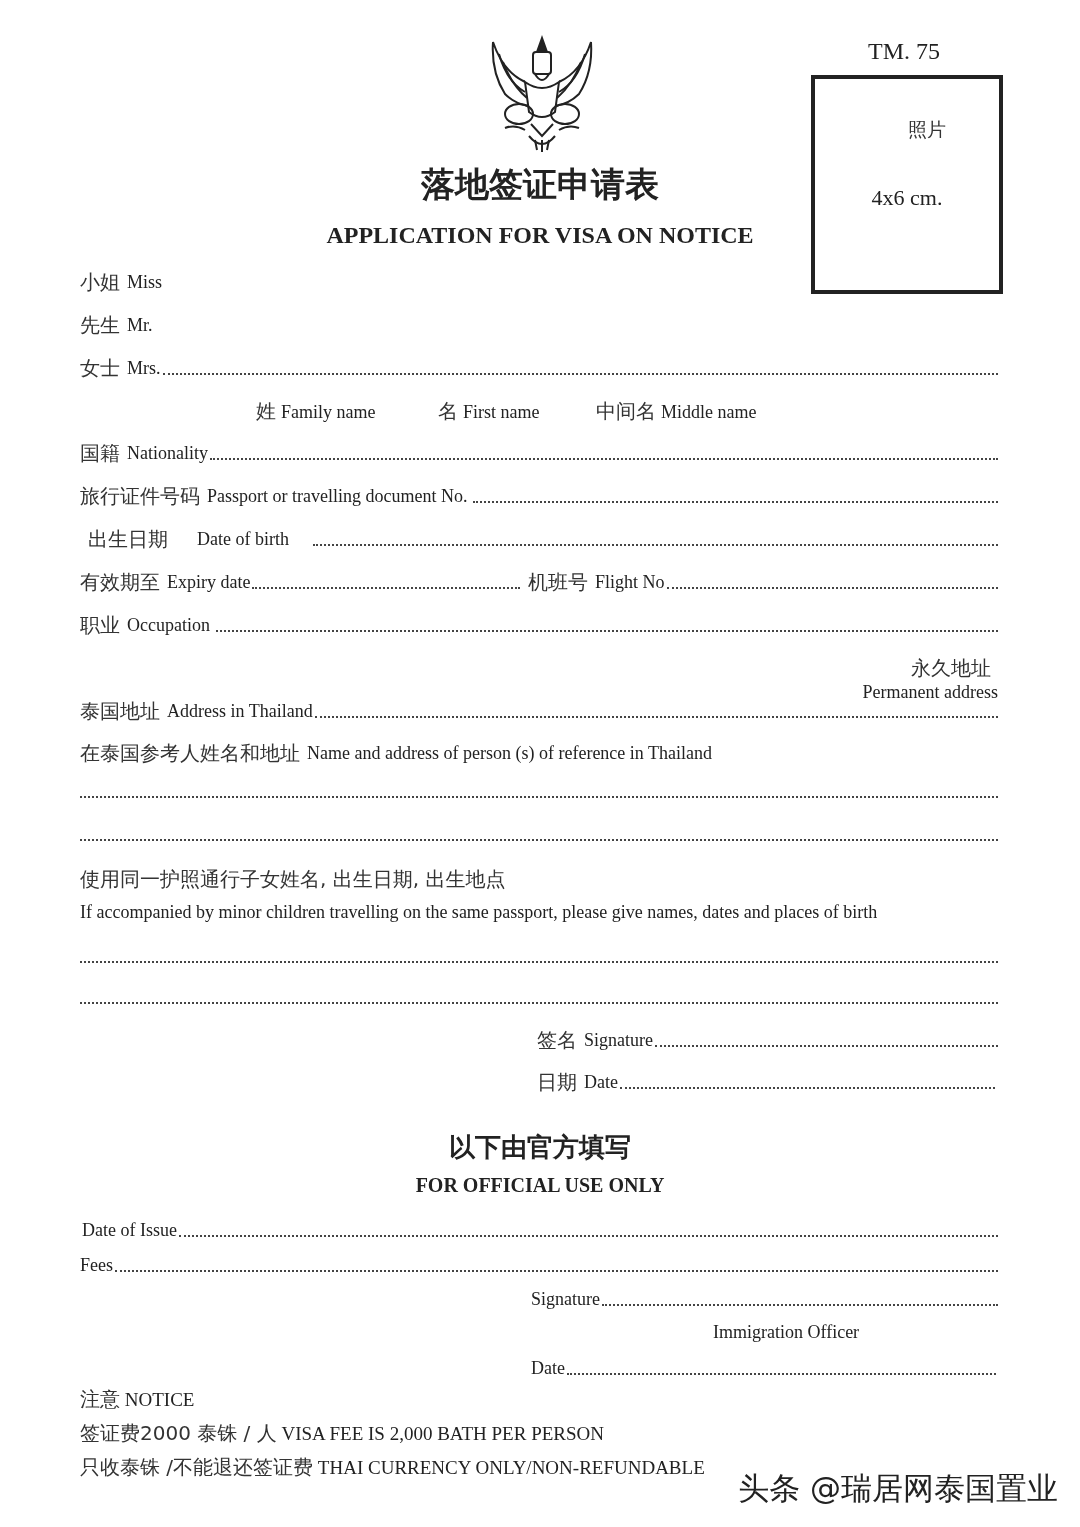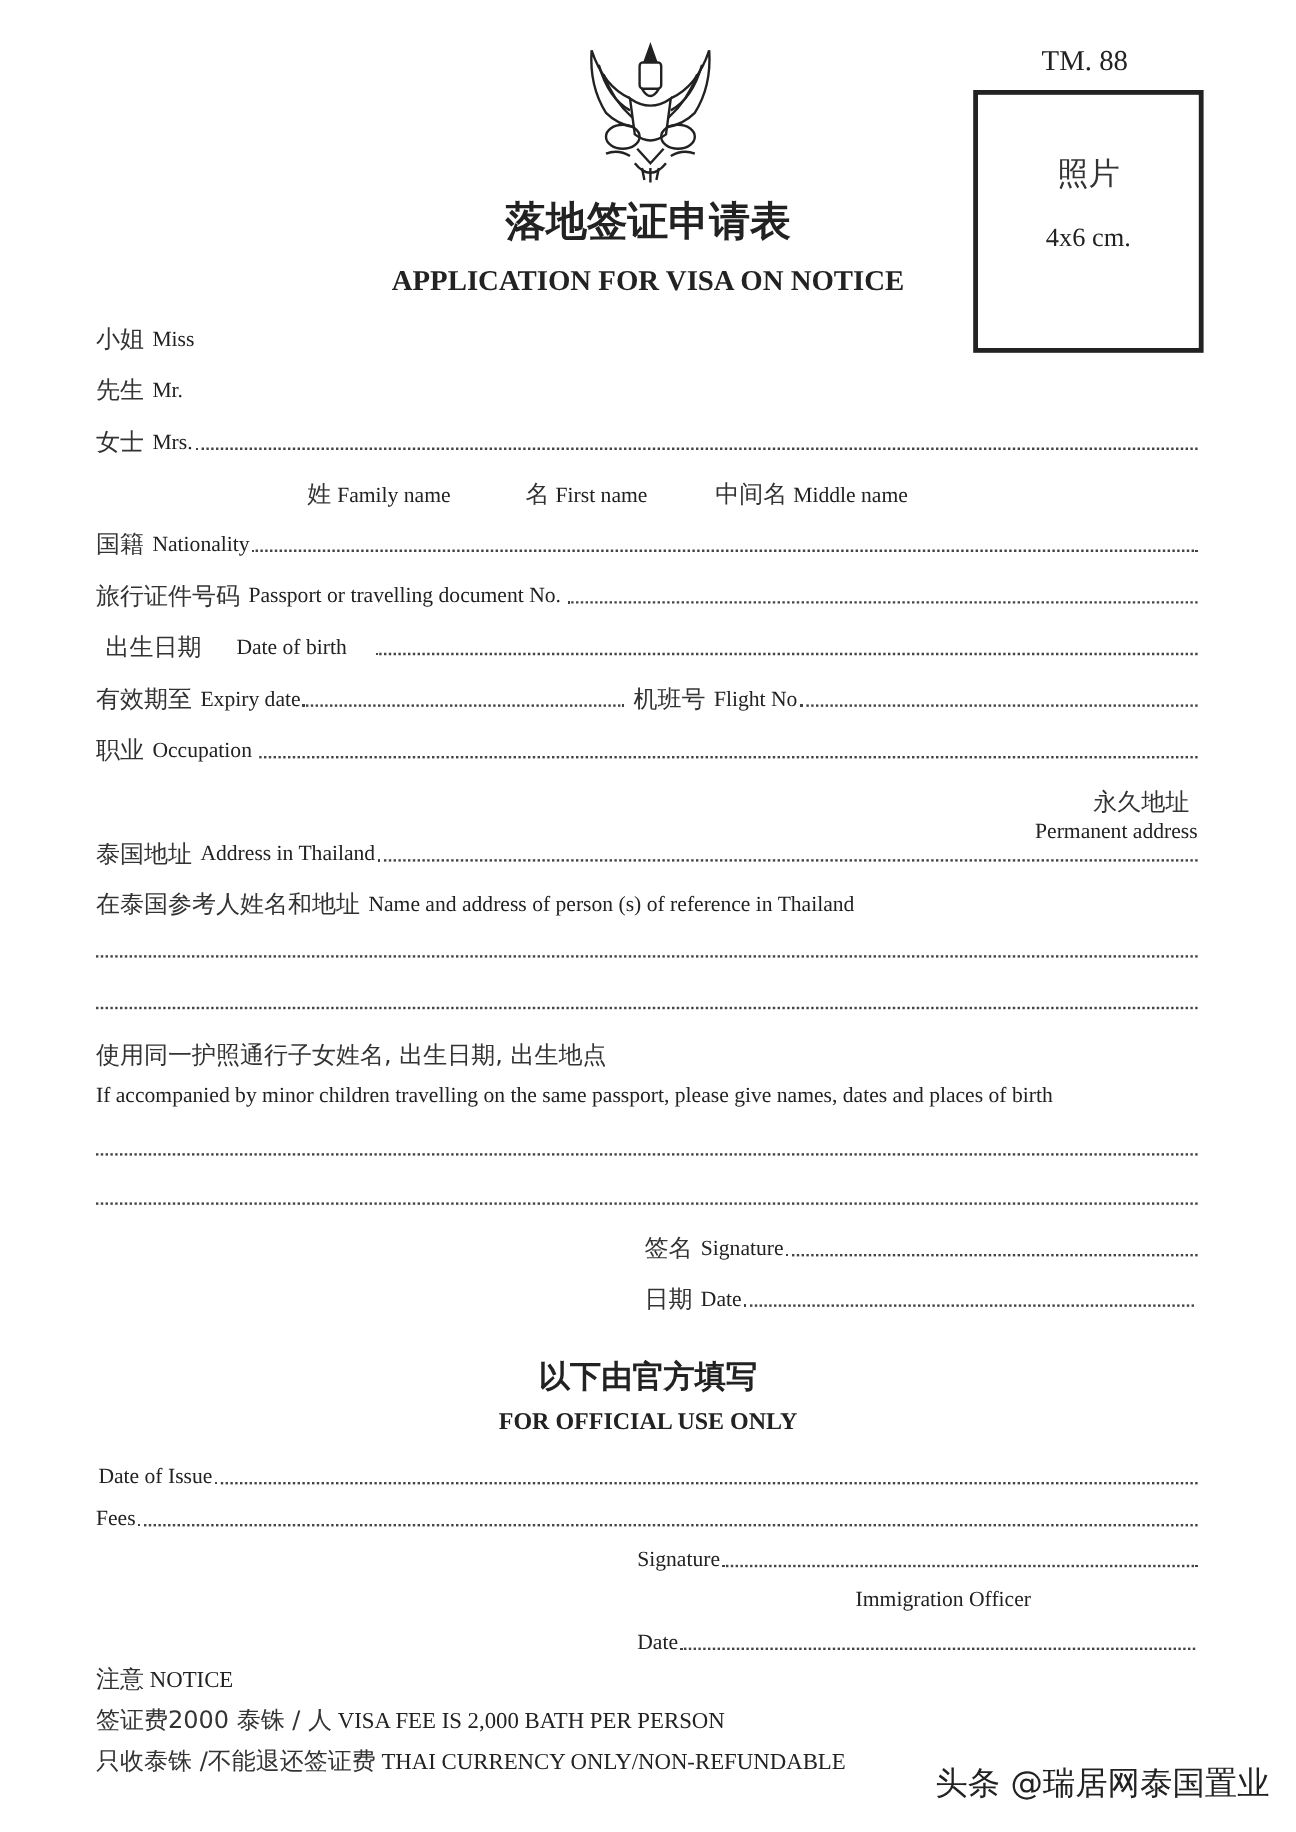--- a/index.html
+++ b/index.html
@@ -8,31 +8,31 @@
   .abs { position:absolute; }
   .cn { font-family:"DejaVu Sans", "Liberation Sans", sans-serif; color:#333; font-weight:normal; }
   .row { position:absolute; left:80px; display:flex; align-items:flex-end; white-space:nowrap; font-size:18px; line-height:24px; }
   .row .cn { font-size:20px; margin-right:7px; }
   .dots { flex:1; border-bottom:2px dotted #444; margin-bottom:5px; margin-left:2px; height:0; }
   .fill { position:absolute; left:80px; width:918px; border-bottom:2px dotted #444; height:0; }
   .seg { display:flex; align-items:flex-end; }
   .emblem { left:485px; top:32px; width:115px; height:122px; }
   .tm { left:868px; top:38px; font-size:24px; }
   .photo { left:811px; top:75px; width:184px; height:211px; border:4px solid #222; }
-  .photo .p1 { position:absolute; top:48px; width:100%; text-align:center; font-size:26px; }
+  .photo .p1 { position:absolute; top:38px; width:100%; text-align:center; font-size:19px;padding-left:20px; }
   .photo .p2 { position:absolute; top:106px; width:100%; text-align:center; font-size:22px; }
   .title-cn { left:0; width:1080px; text-align:center; top:162px; font-size:34px; font-weight:bold; }
   .title-en { left:0; width:1080px; text-align:center; top:222px; font-size:24px; font-weight:bold; }
   .sub-names { position:absolute; top:398px; font-size:18px; white-space:nowrap; }
   .sub-names .cn { font-size:20px; margin-right:5px; }
   .off-cn { left:0; width:1080px; text-align:center; top:1130px; font-size:26px; font-weight:bold; }
   .off-en { left:0; width:1080px; text-align:center; top:1174px; font-size:20px; font-weight:bold; }
   .note { position:absolute; left:80px; font-size:19px; white-space:nowrap; }
   .note .cn { font-size:20px; }
-  .watermark { right:22px; top:1468px; font-size:27px; color:#222; font-family:"DejaVu Sans", sans-serif; }
+  .watermark { right:22px; top:1468px; font-size:31px; color:#222; font-family:"DejaVu Sans", sans-serif; }
 </style>
 </head>
 <body>
 
 <div class="abs emblem">
   <svg width="115" height="122" viewBox="0 0 115 122">
     <g fill="none" stroke="#222" stroke-width="2">
       <path d="M57 6 L52 20 L62 20 Z" fill="#222"></path>
       <rect x="48" y="20" width="18" height="22" rx="3"></rect>
       <path d="M50 42 Q57 54 64 42"></path>
@@ -44,21 +44,21 @@
       <ellipse cx="34" cy="82" rx="14" ry="10"></ellipse>
       <ellipse cx="80" cy="82" rx="14" ry="10"></ellipse>
       <path d="M20 96 Q30 92 40 98 M94 96 Q84 92 74 98"></path>
       <path d="M46 92 L57 104 L68 92"></path>
       <path d="M44 104 Q57 120 70 104"></path>
       <path d="M50 108 L52 118 M57 108 L57 120 M64 108 L62 118"></path>
     </g>
   </svg>
 </div>
 
-<div class="abs tm">TM. 88</div>
+<div class="abs tm">TM. 75</div>
 
 <div class="abs photo">
   <div class="p1 cn">照片</div>
   <div class="p2">4x6 cm.</div>
 </div>
 
 <div class="abs title-cn cn" style="color:#222;font-weight:bold;">落地签证申请表</div>
 <div class="abs title-en">APPLICATION FOR VISA ON NOTICE</div>
 
 <div class="row" style="top:270px;">

